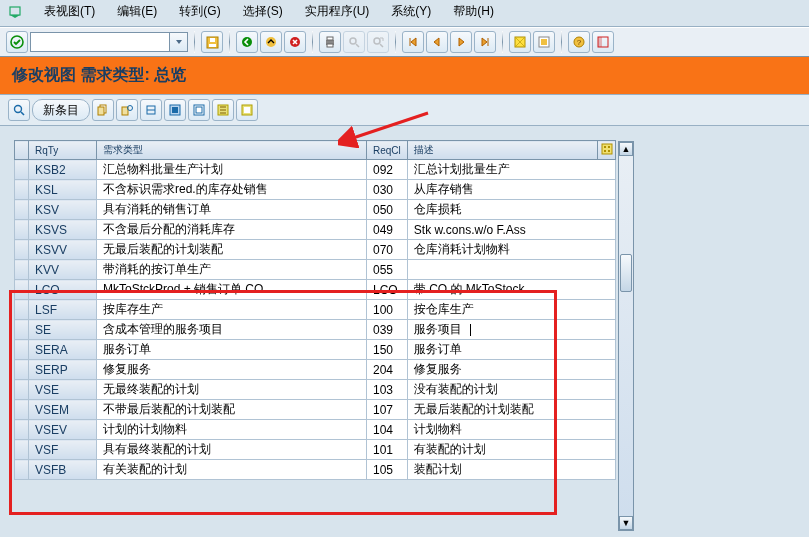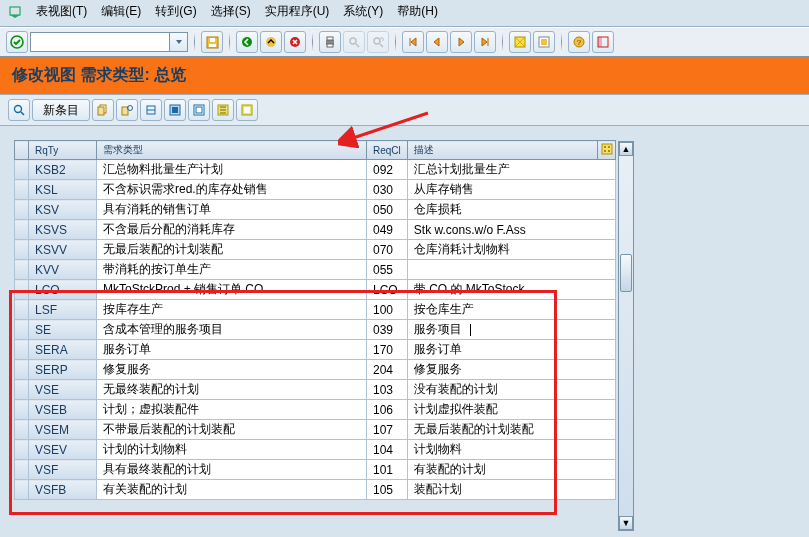--- a/index.html
+++ b/index.html
@@ -9,21 +9,21 @@
     font-size: 12px;
     background: #d8e4ed;
     width: 809px;
     height: 537px;
     overflow: hidden;
     position: relative;
   }
   .menubar {
     display: flex;
     align-items: center;
-    gap: 14px;
+    gap: 22px;
     padding: 3px 8px 6px 8px;
     background: #d8e4ed;
     border-bottom: 1px solid #98b0c4;
   }
   .menubar a { color: #000; text-decoration: none; }
   .menu-icon {
     width: 14px; height: 14px;
     display: inline-flex; align-items: center; justify-content: center;
   }
   .toolbar {
@@ -79,21 +79,21 @@
     gap: 2px;
     padding: 4px 8px;
     background: #e3ecf3;
     border-bottom: 1px solid #98b0c4;
   }
   .newbtn {
     height: 22px;
     padding: 0 10px;
     border: 1px solid #9ab3c8;
     background: linear-gradient(#f6f9fc,#dceaf5);
-    border-radius: 3px;
+    border-radius: 10px;
     display: inline-flex; align-items: center;
     cursor: pointer;
   }
   .tablearea {
     padding: 14px 0 0 14px;
     position: relative;
   }
   table.grid {
     border-collapse: collapse;
     width: 602px;
@@ -440,43 +440,36 @@
           <td class="sel"></td>
           <td class="rtype">SE</td>
           <td class="rname">含成本管理的服务项目</td>
           <td class="rclass">039</td>
           <td class="rdesc" colspan="2">服务项目<span class="cursor-caret"></span></td>
         </tr>
         <tr>
           <td class="sel"></td>
           <td class="rtype">SERA</td>
           <td class="rname">服务订单</td>
-          <td class="rclass">170</td>
+          <td class="rclass">150</td>
           <td class="rdesc" colspan="2">服务订单</td>
         </tr>
         <tr>
           <td class="sel"></td>
           <td class="rtype">SERP</td>
           <td class="rname">修复服务</td>
           <td class="rclass">204</td>
           <td class="rdesc" colspan="2">修复服务</td>
         </tr>
         <tr>
           <td class="sel"></td>
           <td class="rtype">VSE</td>
           <td class="rname">无最终装配的计划</td>
           <td class="rclass">103</td>
           <td class="rdesc" colspan="2">没有装配的计划</td>
-        </tr>
-        <tr>
-          <td class="sel"></td>
-          <td class="rtype">VSEB</td>
-          <td class="rname">计划；虚拟装配件</td>
-          <td class="rclass">106</td>
-          <td class="rdesc" colspan="2">计划虚拟件装配</td>
         </tr>
         <tr>
           <td class="sel"></td>
           <td class="rtype">VSEM</td>
           <td class="rname">不带最后装配的计划装配</td>
           <td class="rclass">107</td>
           <td class="rdesc" colspan="2">无最后装配的计划装配</td>
         </tr>
         <tr>
           <td class="sel"></td>

